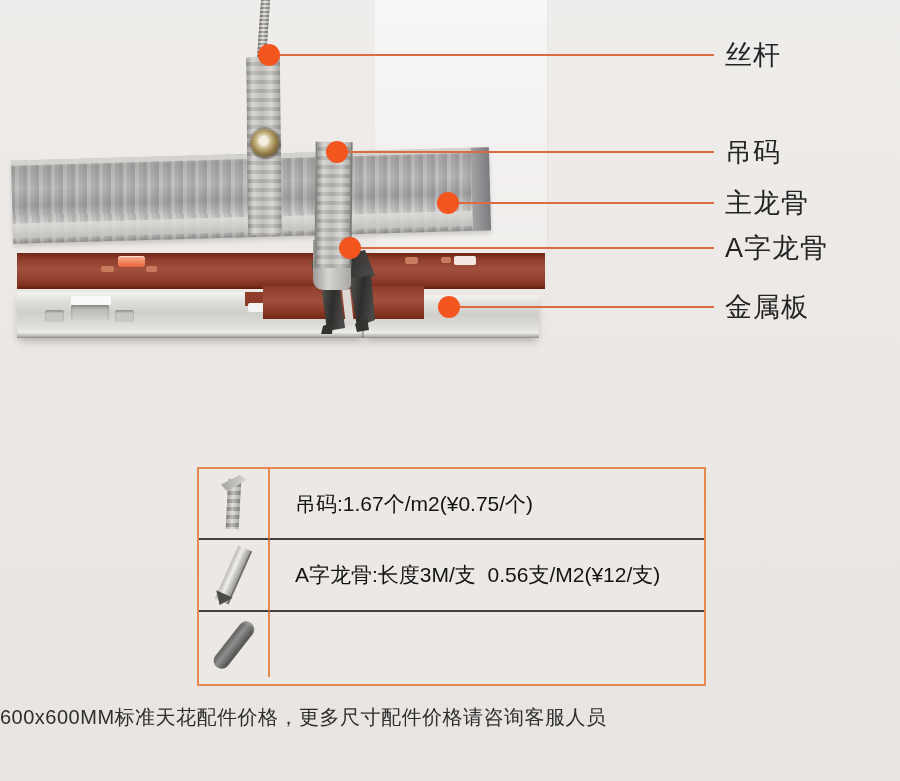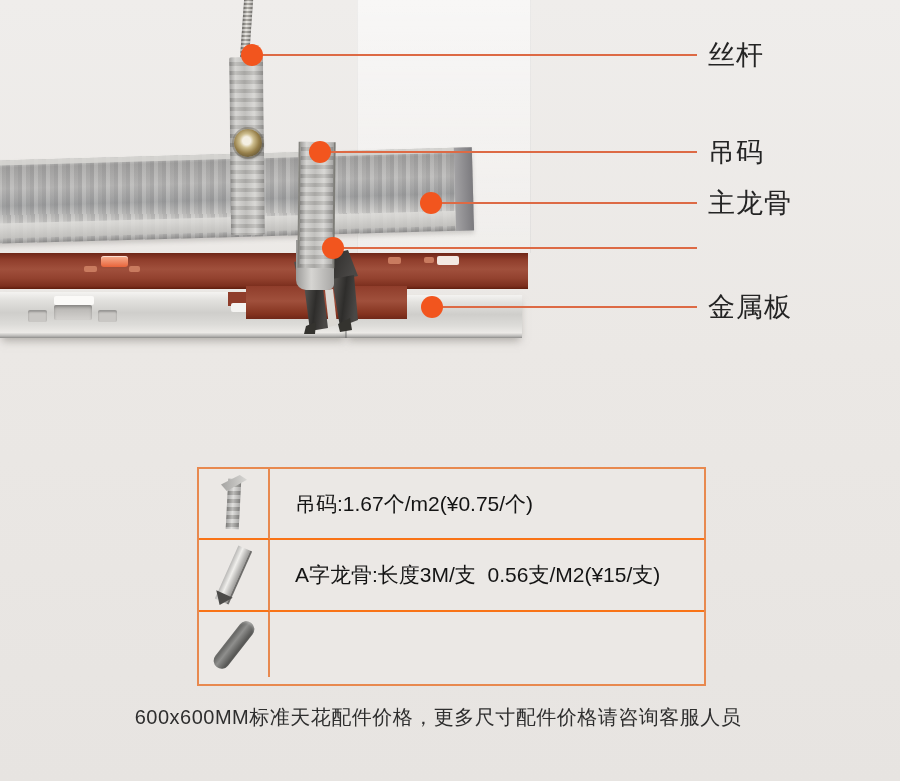--- a/index.html
+++ b/index.html
@@ -62,44 +62,44 @@
   
   .dot{width:22px;height:22px;border-radius:50%;background:#f2551e;}
   .cline{height:2px;background:#dd6a45;}
   .clabel{height:32px;line-height:32px;font-size:27px;color:#242424;letter-spacing:1px;white-space:nowrap;}
 
   
   .heading{left:0;top:420px;width:868px;text-align:center;font-size:27px;font-weight:bold;
     color:#ec7333;letter-spacing:1px;}
   .price-table{left:197px;top:467px;width:505px;height:215px;border:2px solid #e8894f;
     display:grid;grid-template-columns:71px 1fr;grid-template-rows:71px 72px 65px;background:#ebe8e5;}
-  .cell{border-bottom:2px solid #f97316;position:relative;}
+  .cell{border-bottom:2px solid #404040;position:relative;}
   .cell.last{border-bottom:none;}
   .cell.img{border-right:2px solid #e8894f;display:flex;align-items:center;justify-content:center;}
   .cell.txt{display:flex;align-items:center;padding-left:25px;font-size:21px;color:#141414;white-space:pre;}
   .part-strip{width:13px;height:50px;
     background:repeating-linear-gradient(180deg,rgba(255,255,255,.25) 0 4px,rgba(0,0,0,.12) 4px 8px),
     linear-gradient(90deg,#8e8d8b,#d5d4d1 45%,#8f8e8c);transform:rotate(3deg);}
   .part-flag{position:absolute;left:22px;top:6px;width:26px;height:16px;
     background:linear-gradient(90deg,#a5a4a2,#d8d7d4);
     clip-path:polygon(0 60%,72% 0,100% 30%,22% 100%);}
   .part-akeel{width:13px;height:58px;transform:rotate(24deg);
     background:linear-gradient(90deg,#b9b8b6,#f0efec 40%,#9c9b99);border-right:2px solid #6e6d6b;}
   .part-akeel:after{content:"";position:absolute;left:-2px;bottom:-4px;width:0;height:0;
     border-left:9px solid transparent;border-right:9px solid transparent;border-top:12px solid #4c4b49;}
   .part-conn{width:16px;height:56px;border-radius:8px;transform:rotate(38deg);
     background:linear-gradient(90deg,#5d5d5b,#8f8f8d 40%,#4c4c4a);box-shadow:inset 0 2px 2px rgba(255,255,255,.25);}
-  .caption{left:0;top:704px;width:876px;text-align:center;font-size:20px;color:#2e2e2e;letter-spacing:.5px;}
+  .caption{left:0;top:704px;width:876px;font-size:20px;color:#2e2e2e;letter-spacing:.5px;}
 </style>
 </head>
 <body>
 
 <div class="stage">
 
-  <div class="abs" style="left:0;top:0;width:716px;height:360px;">
+  <div class="abs" style="left:17px;top:0;width:716px;height:360px;">
     <div class="abs bg-panel"></div>
 
     <div class="abs rod"></div>
 
     <div class="abs red-band"></div>
     <div class="abs tab-orange"></div>
     <div class="abs tab-sm" style="left:84px;top:266px;width:13px;height:6px;"></div>
     <div class="abs tab-sm" style="left:129px;top:266px;width:11px;height:6px;"></div>
     <div class="abs tab-white"></div>
     <div class="abs tab-sm" style="left:388px;top:257px;width:13px;height:7px;"></div>
@@ -154,35 +154,36 @@
 
     <div class="abs dot" style="left:241px;top:44px;"></div>
     <div class="abs dot" style="left:309px;top:141px;"></div>
     <div class="abs dot" style="left:420px;top:192px;"></div>
     <div class="abs dot" style="left:322px;top:237px;"></div>
     <div class="abs dot" style="left:421px;top:296px;"></div>
 
     <div class="abs clabel" style="left:708px;top:39px;">丝杆</div>
     <div class="abs clabel" style="left:708px;top:136px;">吊码</div>
     <div class="abs clabel" style="left:708px;top:187px;">主龙骨</div>
+    <div class="abs clabel" style="left:708px;top:232px;">A字龙骨</div>
     <div class="abs clabel" style="left:708px;top:291px;text-align:center;">金属板</div>
   </div>
 
 
   <div class="abs price-table">
     <div class="cell img">
       <div class="part-strip"></div>
       <div class="part-flag"></div>
     </div>
     <div class="cell txt">吊码:1.67个/m2(¥0.75/个)</div>
 
     <div class="cell img">
       <div class="part-akeel"></div>
     </div>
-    <div class="cell txt">A字龙骨:长度3M/支  0.56支/M2(¥15/支)</div>
+    <div class="cell txt">A字龙骨:长度3M/支  0.56支/M2(¥12/支)</div>
 
     <div class="cell img last">
       <div class="part-conn"></div>
     </div>
   </div>
 
   <div class="abs caption">600x600MM标准天花配件价格，更多尺寸配件价格请咨询客服人员</div>
 
 </div>
 

